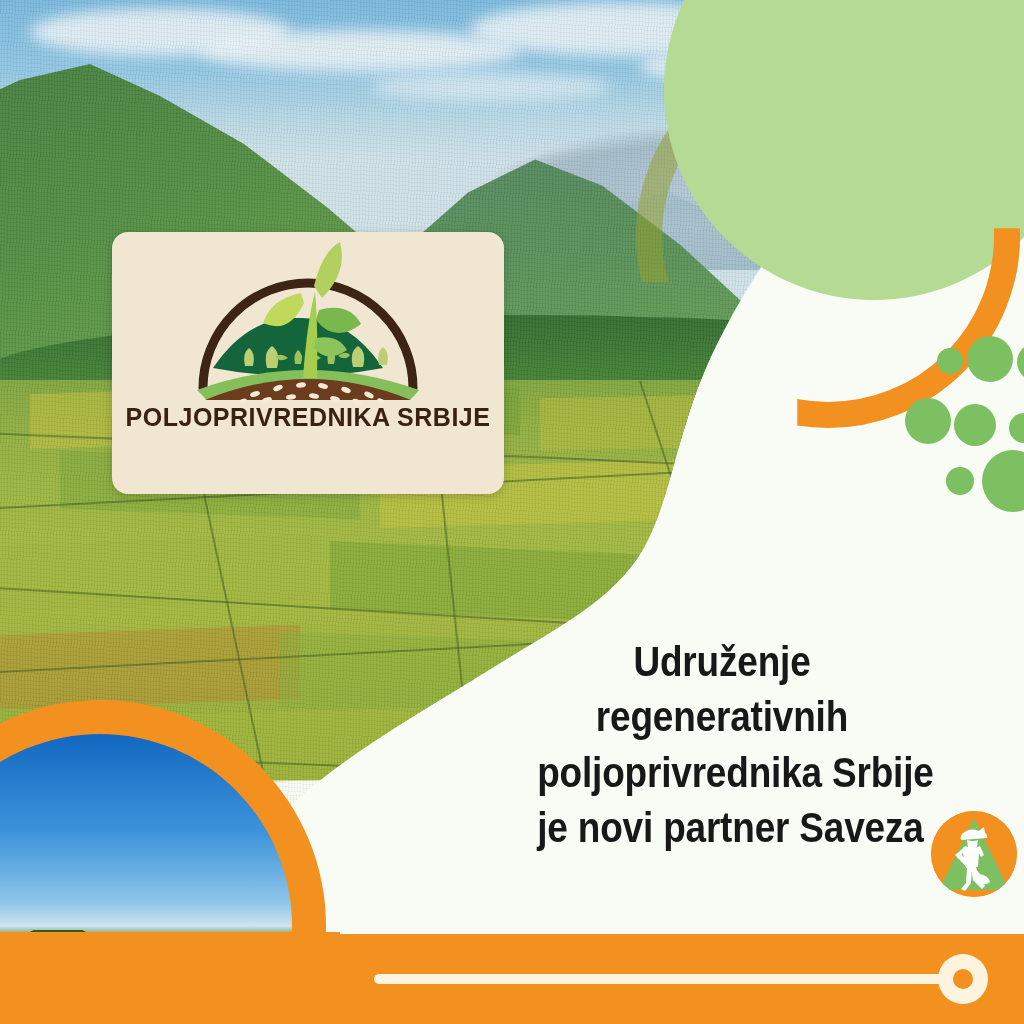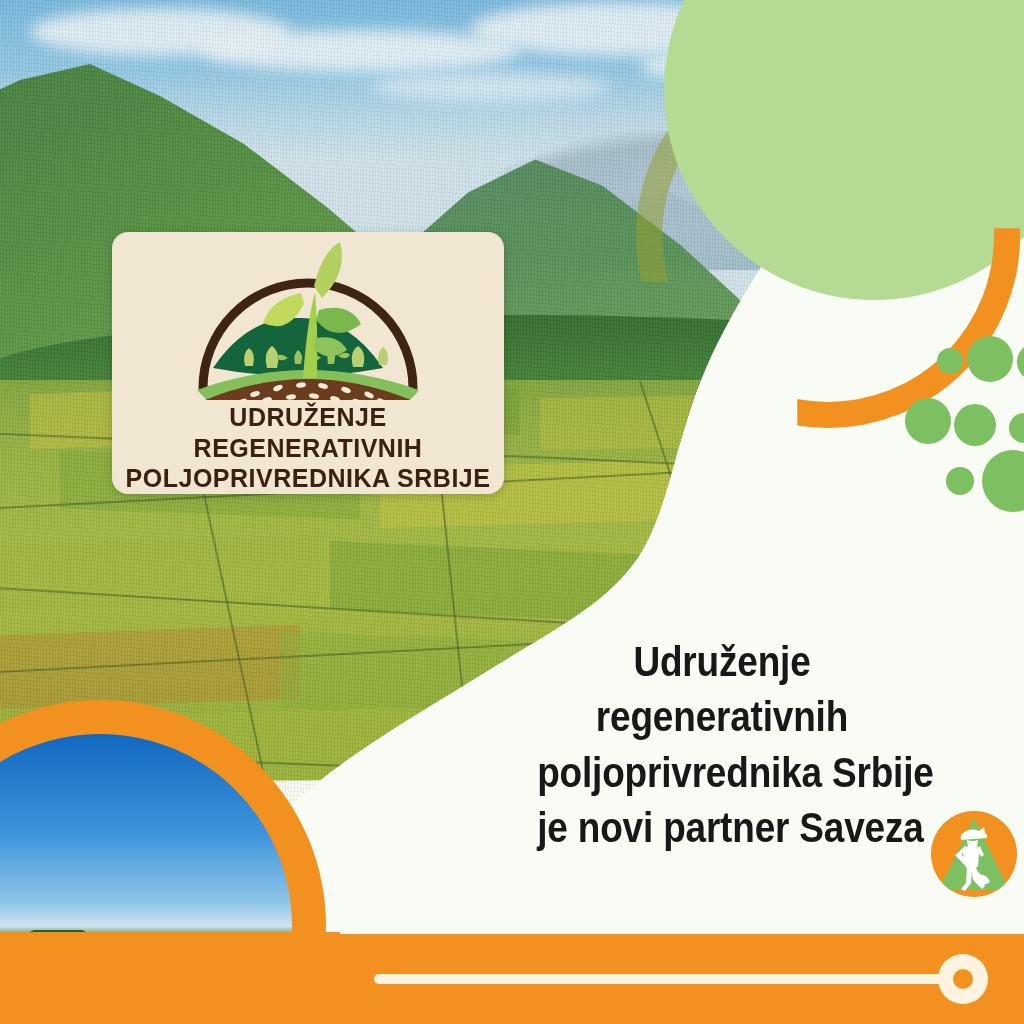--- a/index.html
+++ b/index.html
@@ -317,21 +317,20 @@
       </g>
 
       <path d="M120 140 q4 -56 12 -86 q3 30 2 86 Z" fill="#a6ce4e"></path>
       <path d="M118 55 q-30 6 -38 30 q26 12 41 -20 Z" fill="#c0d95b"></path>
       <path d="M131 48 q8 -34 26 -44 q8 30 -18 56 Z" fill="#b2d060"></path>
       <path d="M136 72 q30 -8 42 14 q-26 20 -45 -4 Z" fill="#78b84c"></path>
       <path d="M133 100 q22 -4 31 12 q-20 14 -33 -2 Z" fill="#8cc35a"></path>
       <path d="M124 96 q-20 -4 -28 10 q18 12 30 -2 Z" fill="#a8cc57" opacity="0"></path>
     </svg>
     <div id="logo-text">
-      <span class="l1">UDRUŽENJE REGENERATIVNIH</span>
       <span class="l2">POLJOPRIVREDNIKA SRBIJE</span>
     </div>
   </div>
 
   <div id="headline">
     <span>Udruženje</span>
     <span>regenerativnih</span>
     <span>poljoprivrednika Srbije</span>
     <span>je novi partner Saveza</span>
   </div>

